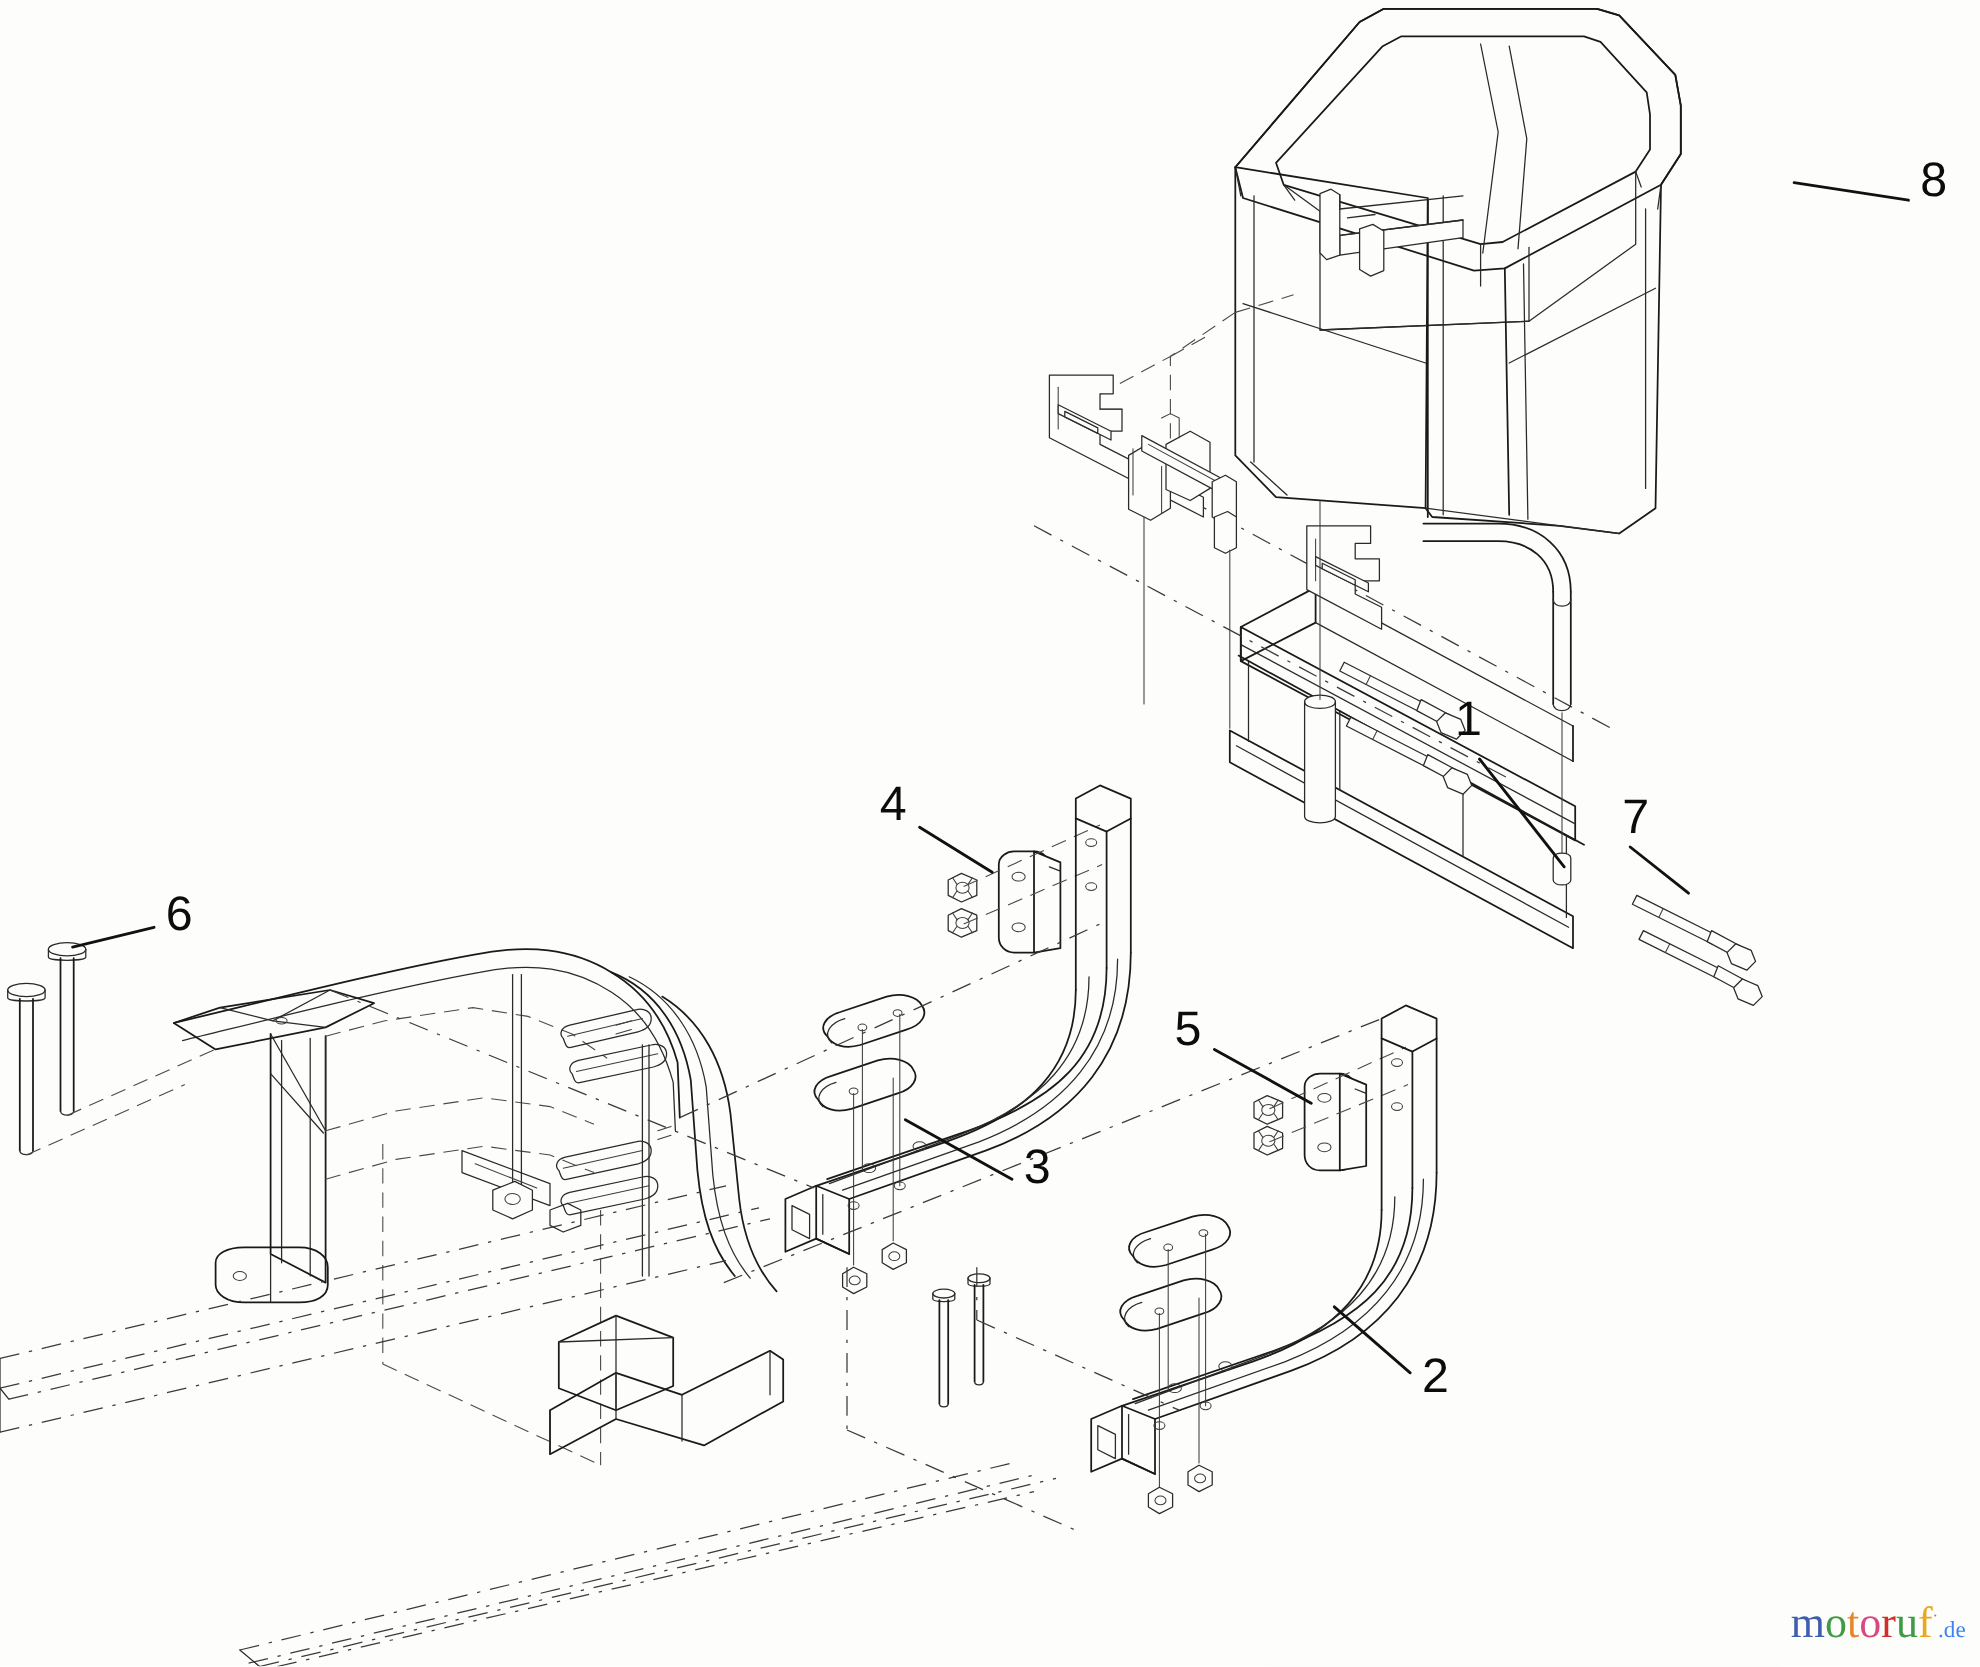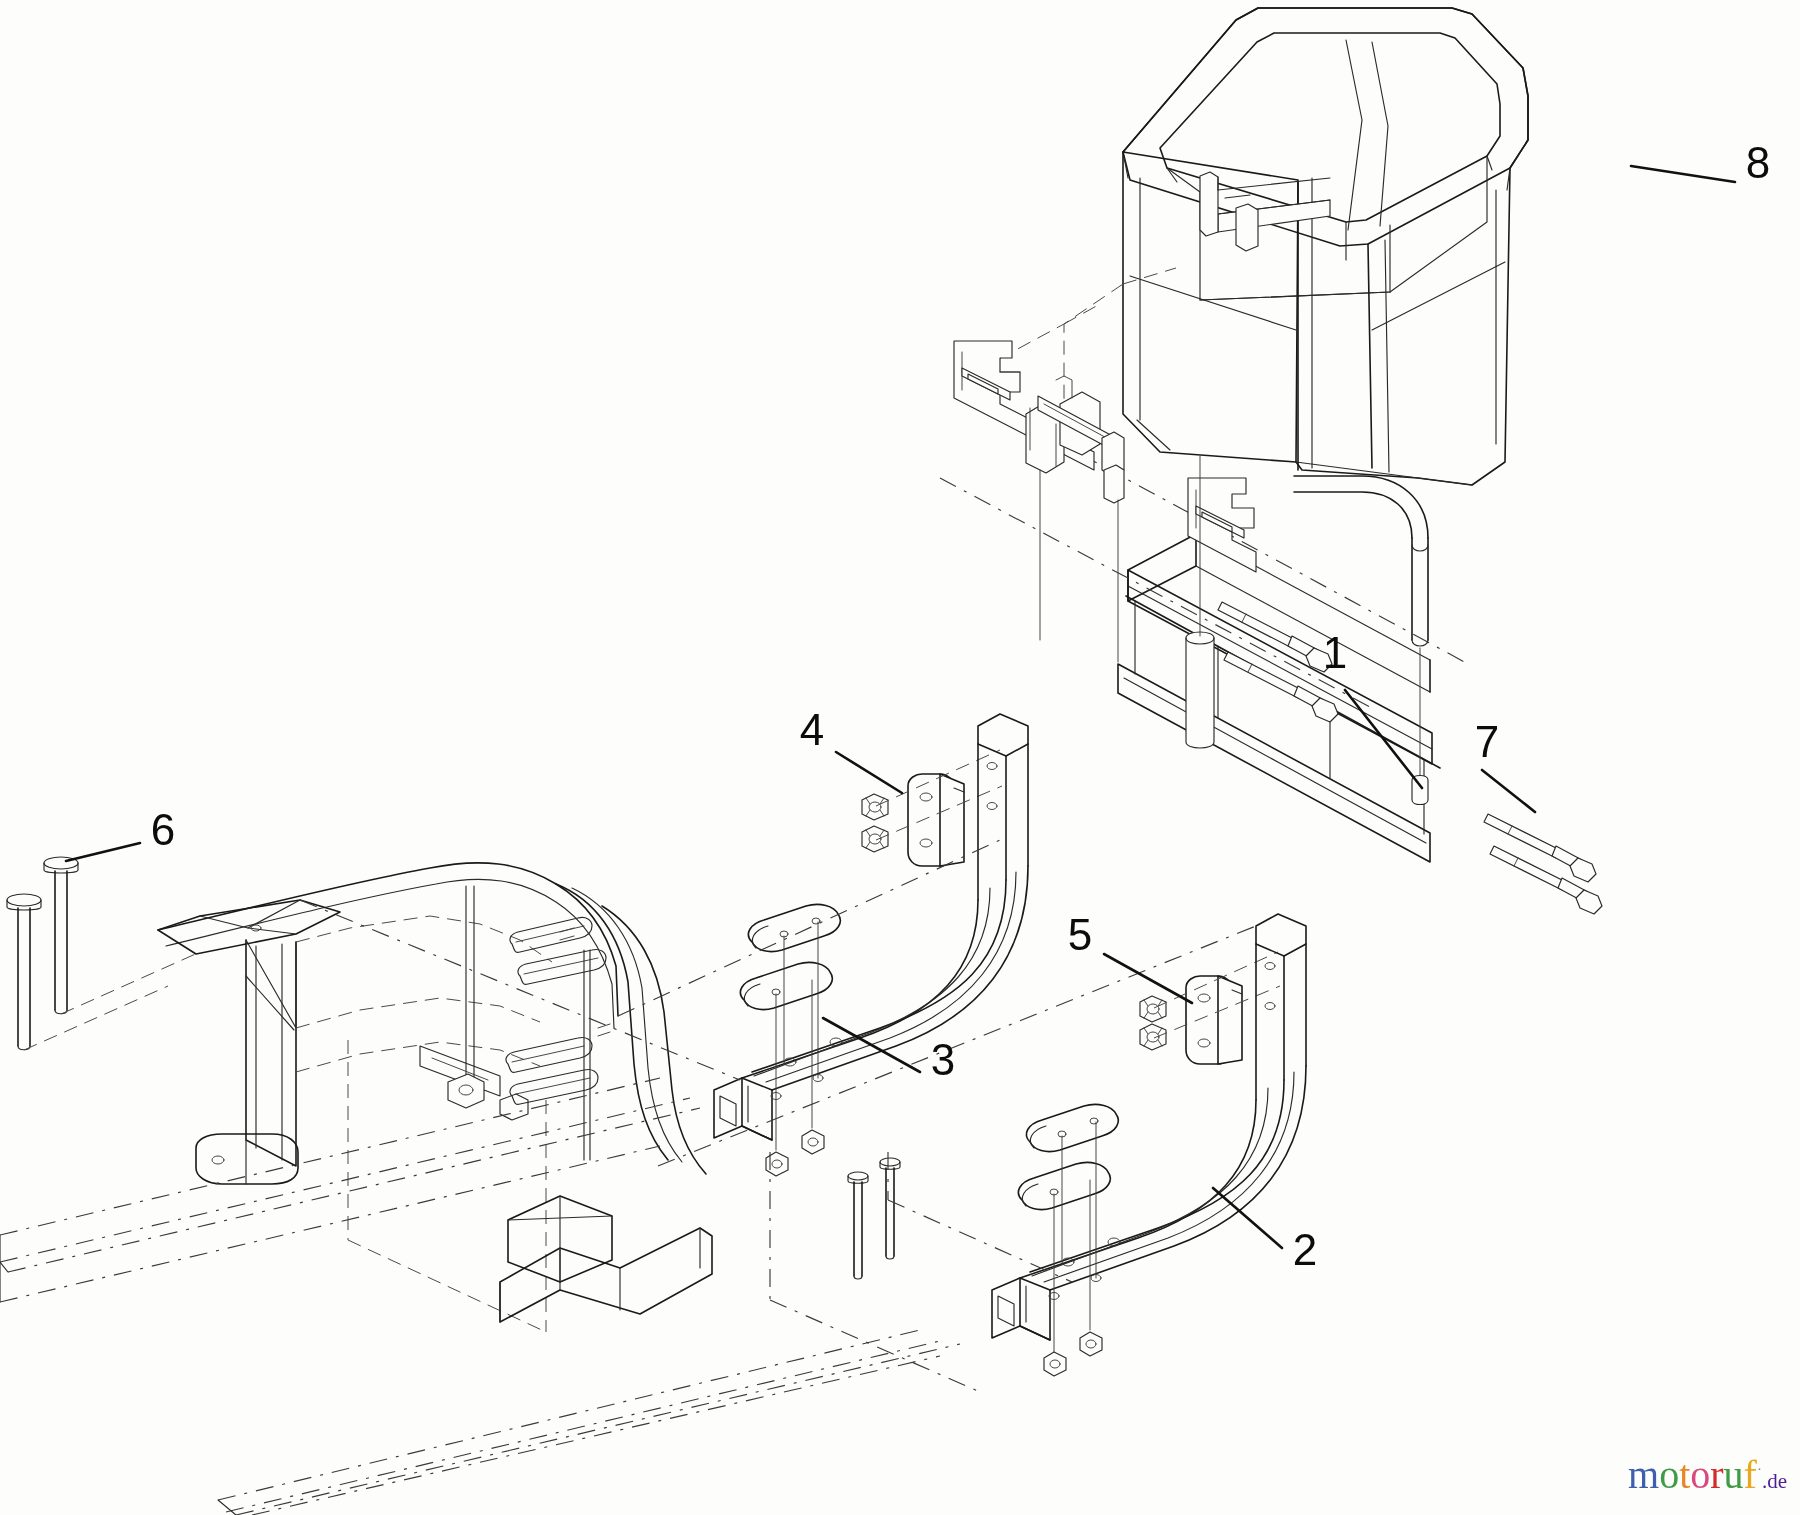--- a/index.html
+++ b/index.html
@@ -48,21 +48,21 @@
     font-family: "Liberation Serif", serif;
     font-size: 40px;
     letter-spacing: 0px;
     line-height: 1;
     white-space: nowrap;
     user-select: none;
   }
   #watermark .wm-l { font-weight: 400; }
   #watermark .wm-de {
     font-size: 21px;
-    color: #4c1d95;
+    color: #3b82f6;
   }
   #watermark .wm-dot {
     position: relative;
     top: -14px;
     font-size: 15px;
     color: #8a8a8a;
   }
 </style>
 </head>
 <body>

